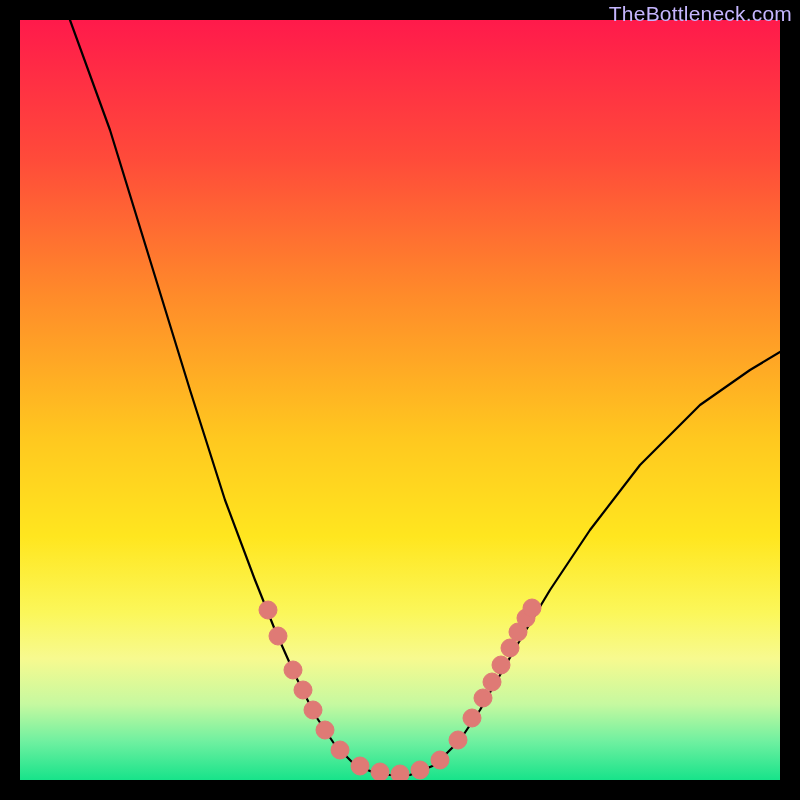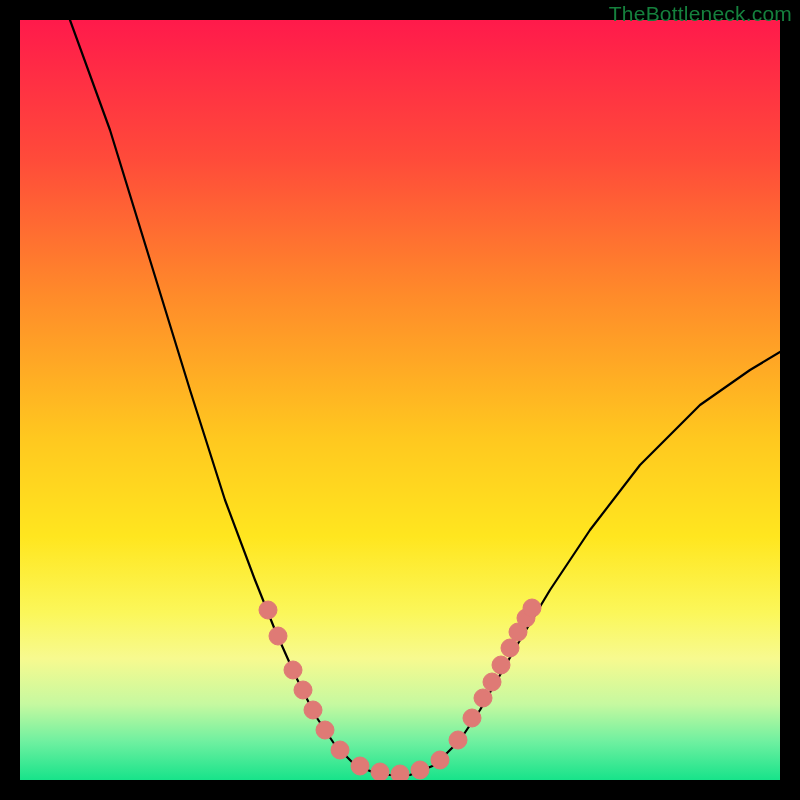--- a/index.html
+++ b/index.html
@@ -26,21 +26,21 @@
       #fbf75a 78%,
       #f7fa8f 84%,
       #c6f9a0 90%,
       #6ef0a0 95%,
       #17e38a 100%);
   }
   .watermark {
     position: absolute;
     top: 2px;
     right: 8px;
-    color: #15803d;
+    color: #c4b5fd;
     font-size: 21px;
     letter-spacing: 0.2px;
     font-weight: 500;
     z-index: 5;
   }
   svg.plot {
     position: absolute;
     left: 20px;
     top: 20px;
     width: 760px;

